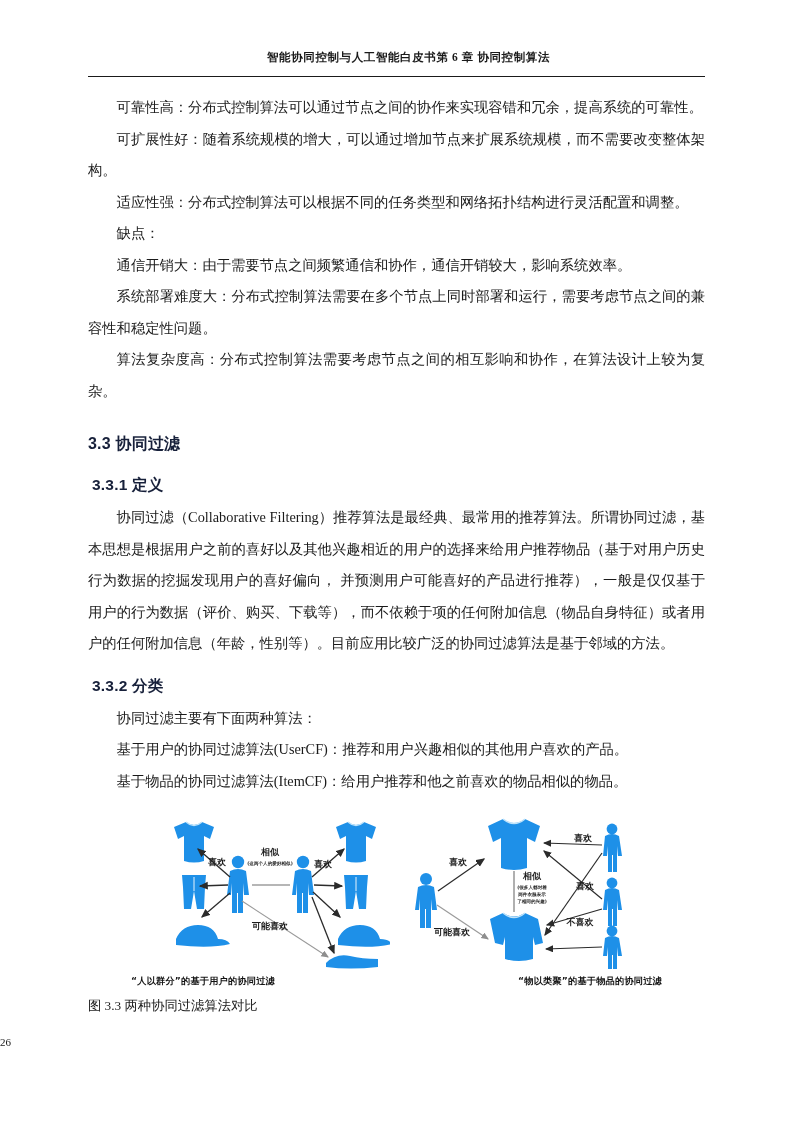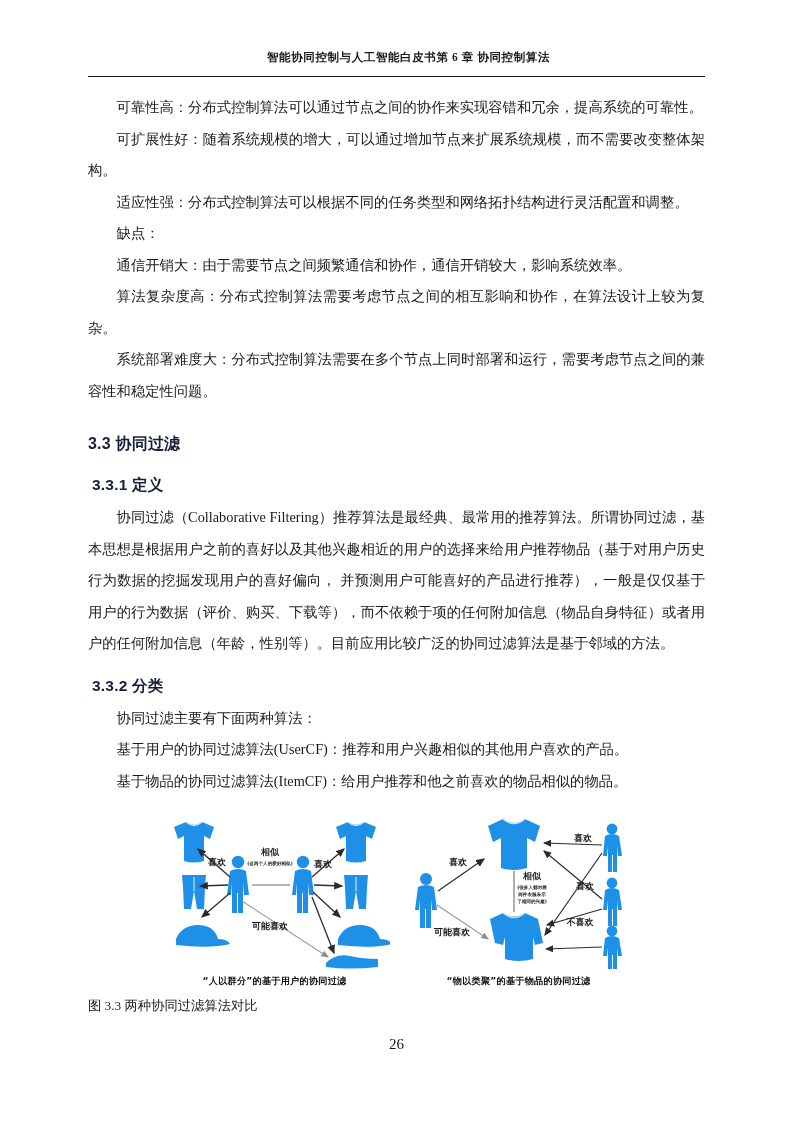--- a/index.html
+++ b/index.html
@@ -87,21 +87,21 @@
   .fig-panels {
     display: flex;
     justify-content: center;
     gap: 14px;
   }
   .panel { position: relative; }
   .panel svg { display: block; }
 
   .fig-subcaps {
     display: flex;
-    justify-content: center;
+    justify-content: space-between;
     gap: 14px;
     margin-top: 2px;
   }
   .fig-subcap {
     width: 230px;
     text-align: center;
     font-size: 9.2px;
     font-weight: 700;
     color: #111111;
     font-family: "DejaVu Sans", "Liberation Sans", sans-serif;
@@ -114,22 +114,22 @@
     color: #1a1a1a;
     font-family: "Liberation Serif", "DejaVu Serif", serif;
   }
 
   
   .folio {
     position: absolute;
     left: 0;
     top: 1036px;
     width: 793px;
-    text-align: center;
-    font-size: 15px;
+    text-align: left;
+    font-size: 11px;
     color: #1a1a1a;
     font-family: "Liberation Serif", "DejaVu Serif", serif;
   }
 
   .svg-label {
     font-family: "DejaVu Sans", "Liberation Sans", sans-serif;
     font-size: 9px;
     font-weight: 700;
     fill: #1c1c1c;
   }
@@ -151,22 +151,22 @@
   </div>
   <div class="header-rule"></div>
 
   <div class="content">
 
     <p class="body">可靠性高：分布式控制算法可以通过节点之间的协作来实现容错和冗余，提高系统的可靠性。</p>
     <p class="body">可扩展性好：随着系统规模的增大，可以通过增加节点来扩展系统规模，而不需要改变整体架构。</p>
     <p class="body">适应性强：分布式控制算法可以根据不同的任务类型和网络拓扑结构进行灵活配置和调整。</p>
     <p class="body">缺点：</p>
     <p class="body">通信开销大：由于需要节点之间频繁通信和协作，通信开销较大，影响系统效率。</p>
+    <p class="body">系统部署难度大：分布式控制算法需要在多个节点上同时部署和运行，需要考虑节点之间的兼容性和稳定性问题。</p>
     <p class="body">算法复杂度高：分布式控制算法需要考虑节点之间的相互影响和协作，在算法设计上较为复杂。</p>
-    <p class="body">系统部署难度大：分布式控制算法需要在多个节点上同时部署和运行，需要考虑节点之间的兼容性和稳定性问题。</p>
 
     <h2 class="h-sec">3.3 协同过滤</h2>
 
     <h3 class="h-sub">3.3.1 定义</h3>
     <p class="body">协同过滤（Collaborative Filtering）推荐算法是最经典、最常用的推荐算法。所谓协同过滤，基本思想是根据用户之前的喜好以及其他兴趣相近的用户的选择来给用户推荐物品（基于对用户历史行为数据的挖掘发现用户的喜好偏向， 并预测用户可能喜好的产品进行推荐），一般是仅仅基于用户的行为数据（评价、购买、下载等），而不依赖于项的任何附加信息（物品自身特征）或者用户的任何附加信息（年龄，性别等）。目前应用比较广泛的协同过滤算法是基于邻域的方法。</p>
 
     <h3 class="h-sub">3.3.2 分类</h3>
     <p class="body">协同过滤主要有下面两种算法：</p>
     <p class="body">基于用户的协同过滤算法(UserCF)：推荐和用户兴趣相似的其他用户喜欢的产品。</p>
     <p class="body">基于物品的协同过滤算法(ItemCF)：给用户推荐和他之前喜欢的物品相似的物品。</p>

